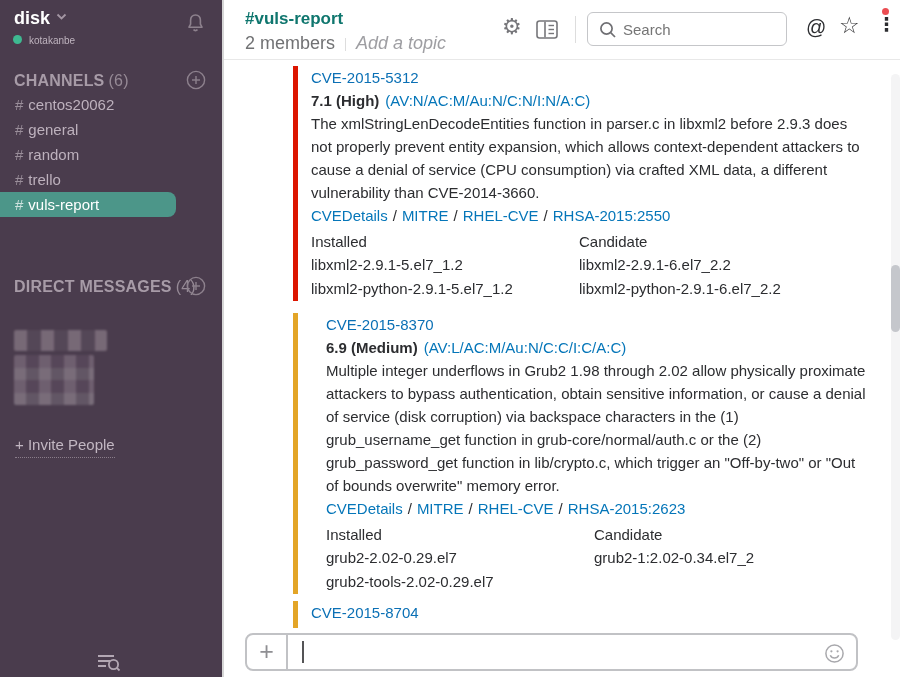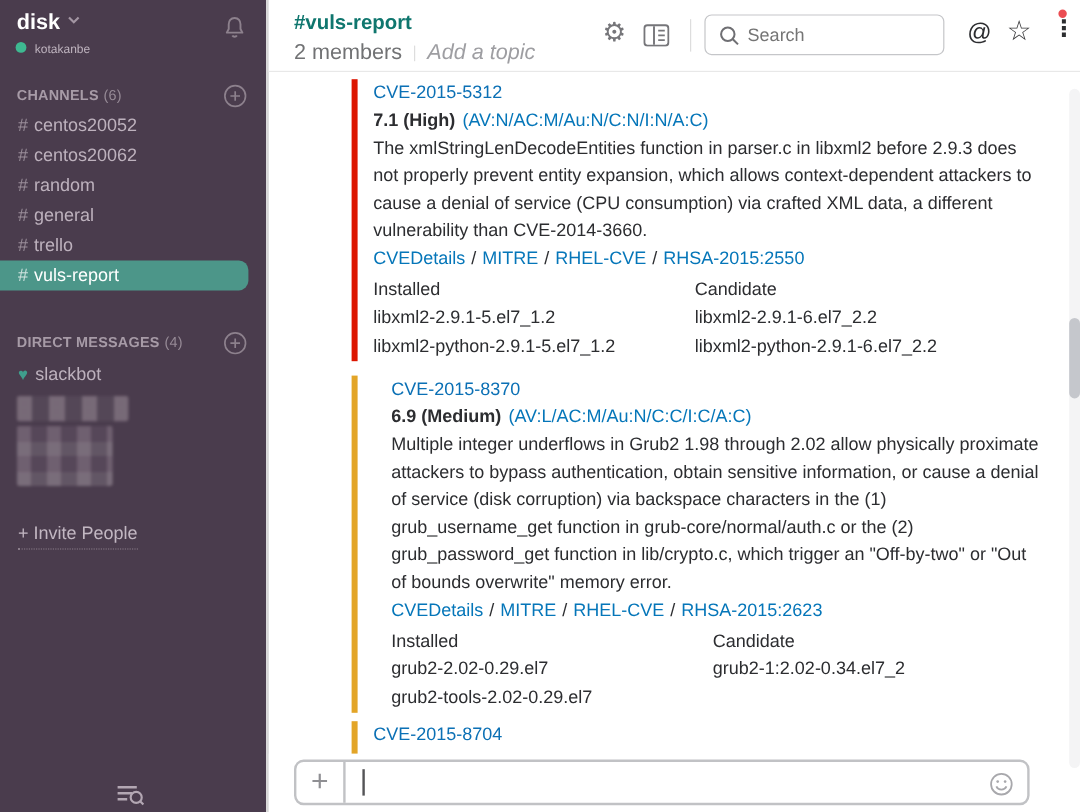--- a/index.html
+++ b/index.html
@@ -7,33 +7,33 @@
   body{font-family:"Liberation Sans","DejaVu Sans",sans-serif;font-size:15px;color:#2c2d30;background:#fff}
   .app{display:flex;width:900px;height:677px}
 
   
   .sidebar{position:relative;flex:0 0 222px;width:222px;background:#4a3c4d;color:#bdb1bd;overflow:hidden}
   .ws{position:absolute;top:8px;left:14px;font-size:18px;font-weight:700;color:#fff;cursor:pointer}
   .ws svg{margin-left:6px;vertical-align:3px}
   .bell{position:absolute;top:12px;right:16px}
   .user{position:absolute;top:35px;left:13px;font-size:10px;color:#bfb4bf}
   .pres{display:inline-block;width:9px;height:9px;border-radius:50%;background:#3eb991;margin-right:7px}
-  .sect{position:absolute;left:14px;font-size:12px;color:#a79ba7;font-weight:700;letter-spacing:.2px}
+  .sect{position:absolute;left:14px;font-size:16px;color:#a79ba7;font-weight:700;letter-spacing:.2px}
   .sect .cnt{color:#968a96;margin-left:4px;font-weight:400}
   .sect-channels{top:72px}
   .sect-dms{top:278px}
   .plus-circ{position:absolute;right:16px}
   .plus-channels{top:70px}
   .plus-dms{top:276px}
   ul{list-style:none}
   .chan-list{position:absolute;top:92px;left:0;right:0}
   .dm-list{position:absolute;top:300px;left:0;right:0}
   .chan,.dm{height:25px;line-height:25px;padding-left:15px;font-size:15px;color:#bdb1bd;cursor:pointer;white-space:nowrap}
   .chan .hash{color:#9a8e9a;margin-right:5px}
-  .chan.selected{background:#4c9689;color:#fff;width:207px;border-radius:0 8px 8px 0}
+  .chan.selected{background:#4c9689;color:#fff;width:176px;border-radius:0 8px 8px 0}
   .chan.selected .hash{color:rgba(255,255,255,.72)}
   .heart{color:#3f9e8d;margin-right:6px;font-size:14px}
   .blur1{position:absolute;top:330px;left:14px;width:93px;height:21px;border-radius:2px;filter:blur(1.3px);
     background:repeating-linear-gradient(90deg,rgba(255,240,245,.25) 0 13px,rgba(255,255,255,.06) 13px 27px)}
   .blur2{position:absolute;top:355px;left:14px;width:80px;height:50px;border-radius:2px;filter:blur(1.3px);
     background:repeating-linear-gradient(90deg,rgba(255,240,245,.18) 0 12px,rgba(255,255,255,.04) 12px 25px),
                repeating-linear-gradient(0deg,rgba(255,255,255,.10) 0 12px,rgba(90,70,92,.35) 12px 25px)}
   .invite{position:absolute;top:436px;left:15px;font-size:15px;color:#c2b7c2;padding-bottom:4px;border-bottom:1px dotted #8a7d8a;cursor:pointer}
   .sb-search{position:absolute;left:97px;top:652px;cursor:pointer}
 
@@ -105,42 +105,38 @@
     </div>
     <span class="plus-circ plus-channels">
       <svg width="20" height="20" viewBox="0 0 20 20">
           <circle cx="10" cy="10" r="8.6" fill="none" stroke="#8d818d" stroke-width="1.4"></circle>
           <line x1="10" y1="6" x2="10" y2="14" stroke="#8d818d" stroke-width="1.4"></line>
           <line x1="6" y1="10" x2="14" y2="10" stroke="#8d818d" stroke-width="1.4"></line>
         </svg>
     </span>
 
     <ul class="chan-list">
-      <li class="chan"><span class="hash">#</span><span>centos20052</span></li>
       <li class="chan"><span class="hash">#</span><span>centos20062</span></li>
+      <li class="chan"><span class="hash">#</span><span>general</span></li>
       <li class="chan"><span class="hash">#</span><span>random</span></li>
-      <li class="chan"><span class="hash">#</span><span>general</span></li>
       <li class="chan"><span class="hash">#</span><span>trello</span></li>
       <li class="chan selected"><span class="hash">#</span><span>vuls-report</span></li>
     </ul>
 
     <div class="sect sect-dms">
       <span>DIRECT MESSAGES</span><span class="cnt">(4)</span>
     </div>
     <span class="plus-circ plus-dms">
       <svg width="20" height="20" viewBox="0 0 20 20">
           <circle cx="10" cy="10" r="8.6" fill="none" stroke="#8d818d" stroke-width="1.4"></circle>
           <line x1="10" y1="6" x2="10" y2="14" stroke="#8d818d" stroke-width="1.4"></line>
           <line x1="6" y1="10" x2="14" y2="10" stroke="#8d818d" stroke-width="1.4"></line>
         </svg>
     </span>
 
-    <ul class="dm-list">
-      <li class="dm"><span class="heart">♥</span><span>slackbot</span></li>
-    </ul>
     <div class="blur1"></div>
     <div class="blur2"></div>
 
     <div class="invite">+ Invite People</div>
 
     <span class="sb-search">
       <svg width="24" height="20" viewBox="0 0 24 20">
           <line x1="1" y1="4" x2="17" y2="4" stroke="#b3a7b3" stroke-width="2"></line>
           <line x1="1" y1="9" x2="13" y2="9" stroke="#b3a7b3" stroke-width="2"></line>
           <line x1="1" y1="14" x2="9" y2="14" stroke="#b3a7b3" stroke-width="2"></line>

